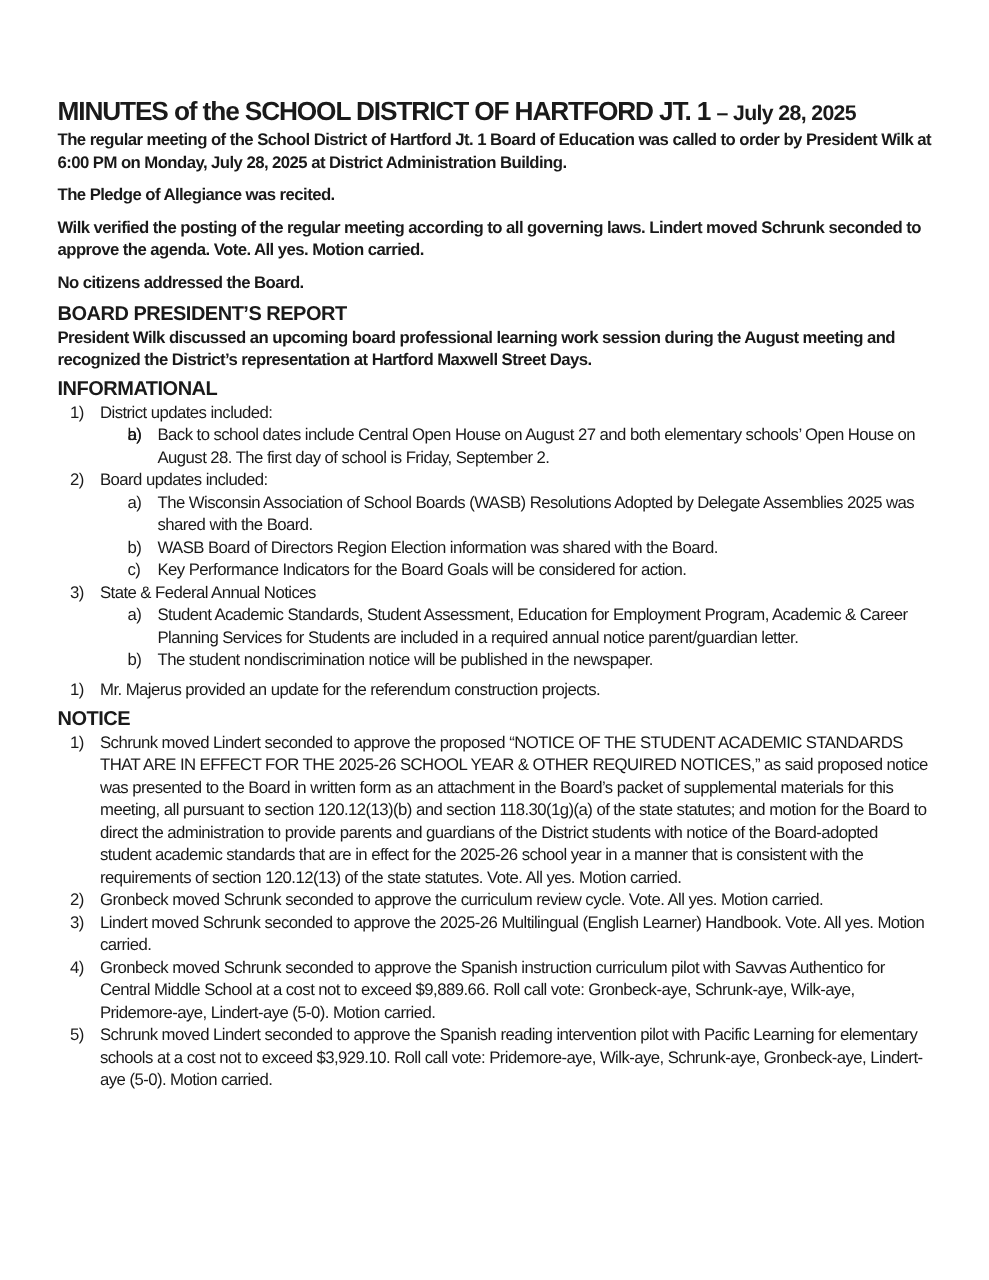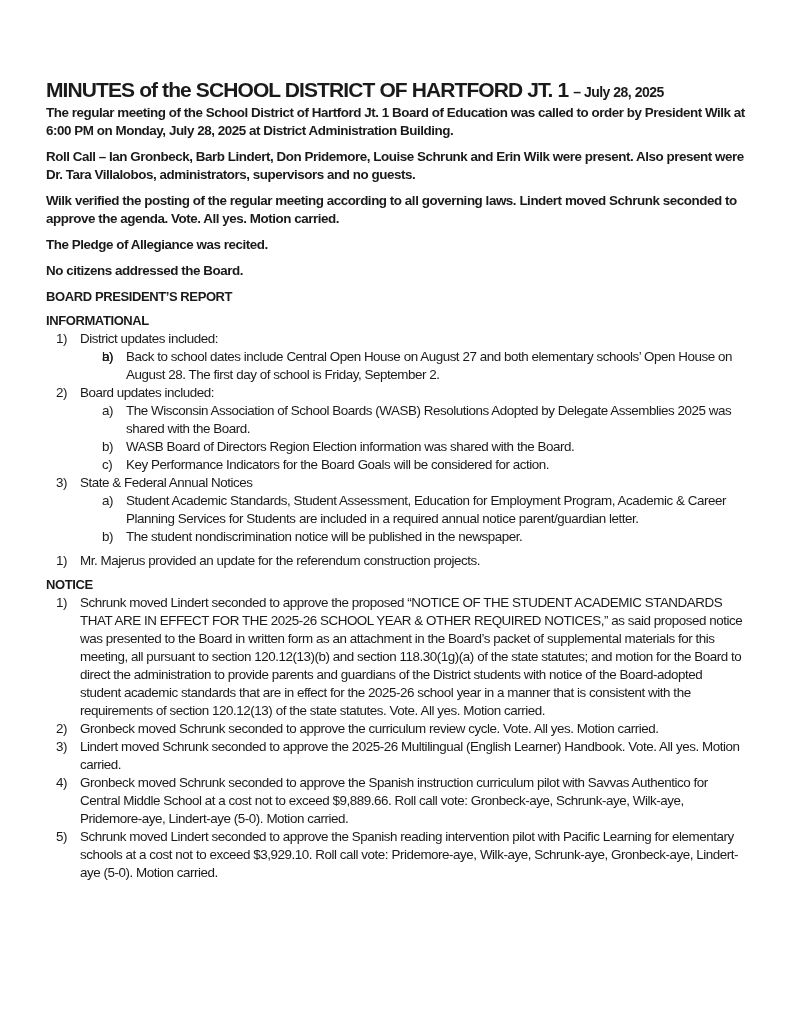--- a/index.html
+++ b/index.html
@@ -2,48 +2,48 @@
 <html><head>
 <meta charset="utf-8">
 <style>
   html, body { margin: 0; padding: 0; background: #ffffff; }
   body {
     width: 791px; height: 1024px; overflow: hidden; position: relative;
     font-family: "Liberation Sans", sans-serif; color: #1a1a1a;
   }
   .page { position: absolute; left: 46px; top: 78px; width: 700px; }
   .title-line { font-weight: bold; font-size: 21px; letter-spacing: -0.9px; line-height: 24px; white-space: nowrap; }
-  .title-date { font-size: 14px; letter-spacing: -0.5px; }
+  .title-date { font-size: 17px; letter-spacing: -0.5px; }
   p, .txt { font-size: 13.4px; letter-spacing: -0.45px; line-height: 18px; margin: 0; font-weight: bold; }
   .para { margin-bottom: 8px; }
-  .heading { font-weight: bold; font-size: 13px; letter-spacing: -0.4px; line-height: 18px; }
+  .heading { font-weight: bold; font-size: 16px; letter-spacing: -0.4px; line-height: 18px; }
   ol { margin: 0; padding: 0; list-style: none; }
   .l1 { position: relative; padding-left: 34px; font-size: 13.4px; letter-spacing: -0.45px; line-height: 18px; }
   .l1 > .num { position: absolute; left: 10px; top: 0; }
   .l2 { position: relative; padding-left: 80px; font-size: 13.4px; letter-spacing: -0.45px; line-height: 18px; }
   .l2 > .num { position: absolute; left: 56px; top: 0; }
   .section { margin-bottom: 6px; }
 </style>
 </head>
 <body>
 
 <div class="page">
   <div class="title-line">
     <span>MINUTES of the SCHOOL DISTRICT OF HARTFORD JT. 1</span>
     <span class="title-date">– July 28, 2025</span>
   </div>
 
   <p class="para">The regular meeting of the School District of Hartford Jt. 1 Board of Education was called to order by President Wilk at 6:00 PM on Monday, July 28, 2025 at District Administration Building.</p>
-  <p class="para">Roll Call – Ian Gronbeck, Barb Lindert, Don Pridemore, Louise Schrunk and Erin Wilk were present. Also present were Dr. Tara Villalobos, administrators, supervisors and no guests.</p>
+  <p class="para">The Pledge of Allegiance was recited.</p>
   <p class="para">Wilk verified the posting of the regular meeting according to all governing laws. Lindert moved Schrunk seconded to approve the agenda. Vote. All yes. Motion carried.</p>
-  <p class="para">The Pledge of Allegiance was recited.</p>
   <p class="para">No citizens addressed the Board.</p>
 
   <div class="section">
     <div class="heading">BOARD PRESIDENT’S REPORT</div>
+    <p>President Wilk discussed an upcoming board professional learning work session during the August meeting and recognized the District’s representation at Hartford Maxwell Street Days.</p>
   </div>
 
   <div class="section">
     <div class="heading">INFORMATIONAL</div>
     <ol>
       <li class="l1"><span class="num">1)</span><span>District updates included:</span></li>
       <li class="l2"><span class="num">a)</span></li>
       <li class="l2"><span class="num">b)</span><span>Back to school dates include Central Open House on August 27 and both elementary schools’ Open House on August 28. The first day of school is Friday, September 2.</span></li>
       <li class="l1"><span class="num">2)</span><span>Board updates included:</span></li>
       <li class="l2"><span class="num">a)</span><span>The Wisconsin Association of School Boards (WASB) Resolutions Adopted by Delegate Assemblies 2025 was shared with the Board.</span></li>

